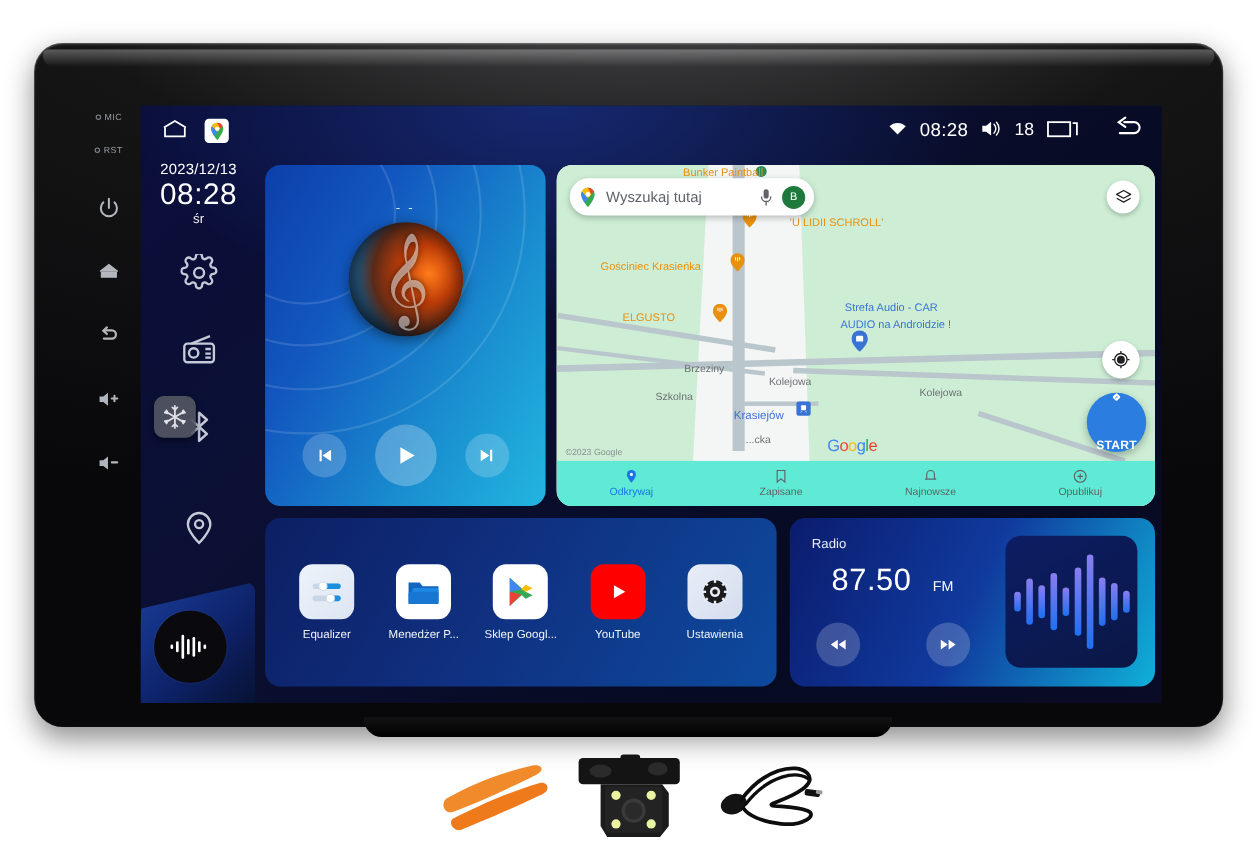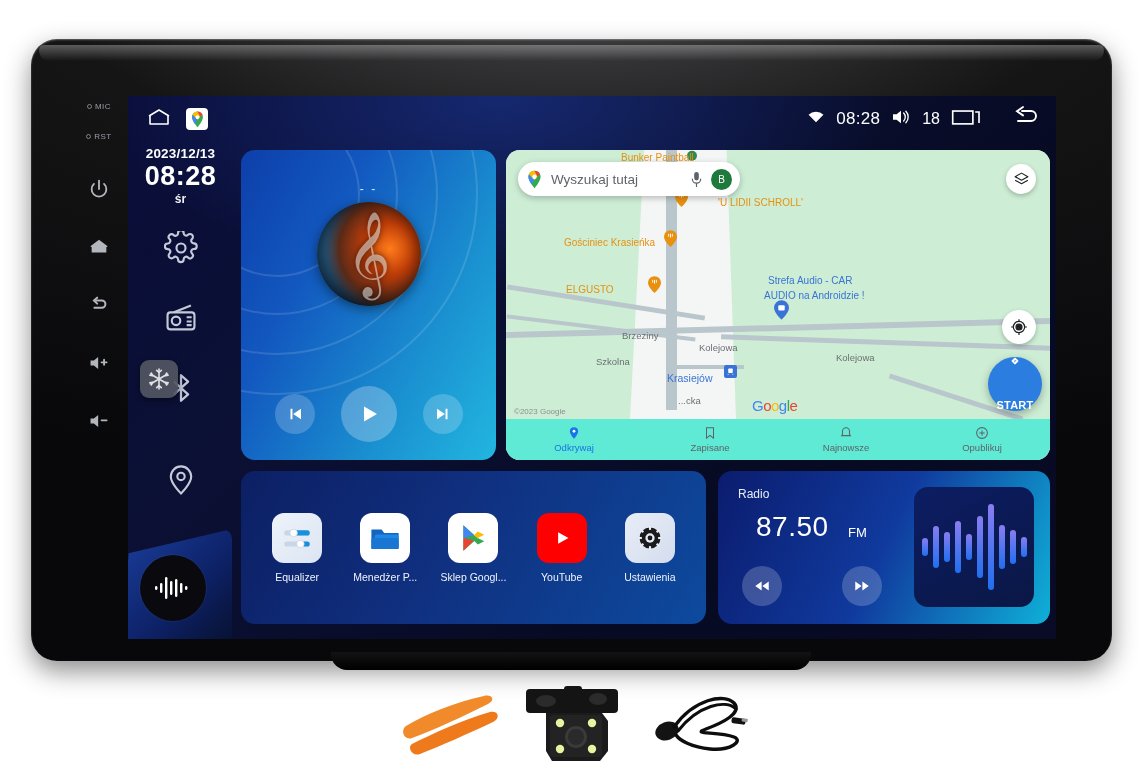--- a/index.html
+++ b/index.html
@@ -66,21 +66,21 @@
   .maps-badge{
     width:22px;height:22px;border-radius:4px;background:#fff;
     display:flex;align-items:center;justify-content:center;
   }
 
   
   .dock{
     position:absolute; left:0; top:46px; width:105px; bottom:0; z-index:5;
     display:flex; flex-direction:column; align-items:center;
   }
-  .dock-clock{ margin-top:4px; text-align:center; color:#ffffff;font-weight:bold; }
+  .dock-clock{ margin-top:4px; text-align:center; color:#ffffff; }
   .dock-date{ font-size:13.5px; letter-spacing:.2px; }
   .dock-time{ font-size:27px; line-height:1.05; margin-top:1px; letter-spacing:.5px; }
   .dock-day{ font-size:12px; margin-top:2px; opacity:.95;}
   .dock-icons{ margin-top:20px; display:flex; flex-direction:column; align-items:center; gap:26px;}
   .dock-btn{ width:44px;height:44px; display:flex;align-items:center;justify-content:center;
              color:#dfe4ef; opacity:.88; position:relative;}
   .dock-btn svg{ width:34px;height:34px; }
   .snow-cursor{
     position:absolute; left:-19px; top:-6px; width:38px;height:38px;border-radius:9px;
     background:rgba(92,96,104,.92); display:flex;align-items:center;justify-content:center;
@@ -441,21 +441,21 @@
           <span style="position:absolute;left:218px;top:215px;width:13px;height:13px;background:#3a73d6;border-radius:2px;display:flex;align-items:center;justify-content:center">
             <svg viewBox="0 0 12 12" width="9" height="9" fill="#fff">
                 <rect x="3" y="2" width="6" height="6" rx="1"></rect>
                 <path d="M3.5 9 2.5 10.5M8.5 9 9.5 10.5" stroke="#fff" stroke-width="1"></path>
               </svg>
           </span>
 
           <div id="map-labels">
               <div class="maplabel orange" style="left: 115px; top: 2px;">Bunker Paintball</div>
               <div class="maplabel orange" style="left: 212px; top: 47px;">'U LIDII SCHROLL'</div>
-              <div class="maplabel orange" style="left: 58px; top: 87px;">Gościniec Krasieńka</div>
+              <div class="maplabel orange" style="left: 40px; top: 87px;">Gościniec Krasieńka</div>
               <div class="maplabel orange" style="left: 60px; top: 134px;">ELGUSTO</div>
               <div class="maplabel blue" style="left: 262px; top: 125px;">Strefa Audio - CAR</div>
               <div class="maplabel blue" style="left: 258px; top: 140px;">AUDIO na Androidzie !</div>
               <div class="maplabel" style="left: 116px; top: 180px;">Brzeziny</div>
               <div class="maplabel" style="left: 193px; top: 192px;">Kolejowa</div>
               <div class="maplabel" style="left: 90px; top: 206px;">Szkolna</div>
               <div class="maplabel" style="left: 330px; top: 202px;">Kolejowa</div>
               <div class="maplabel station" style="left: 161px; top: 222px;">Krasiejów</div>
               <div class="maplabel" style="left: 172px; top: 245px;">...cka</div>
             </div>

